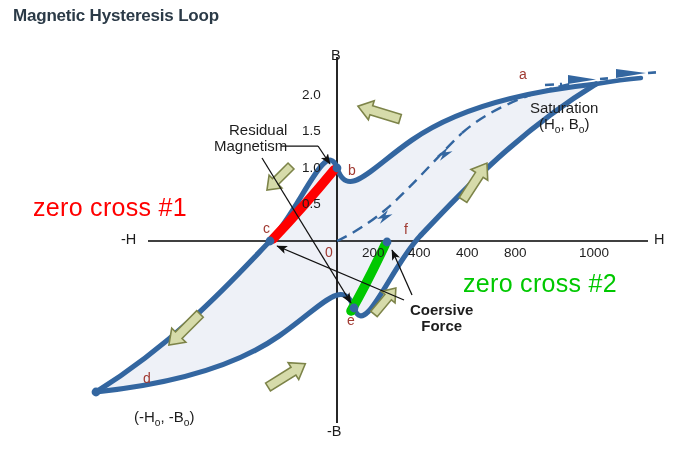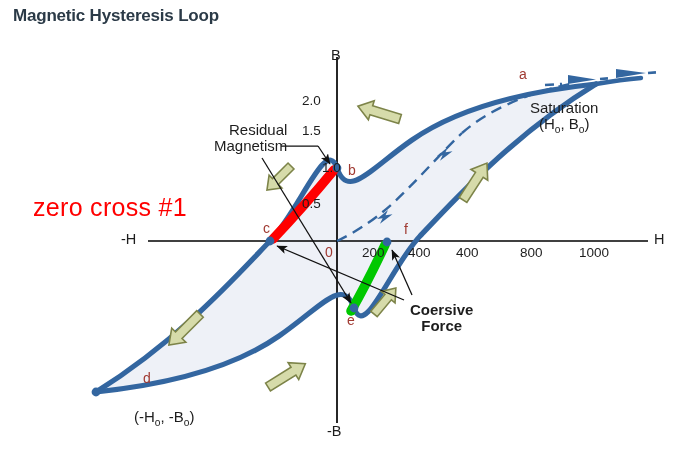--- a/index.html
+++ b/index.html
@@ -194,31 +194,31 @@
       <line x1="412" y1="295" x2="392" y2="250" marker-end="url(#blackArrow)"></line>
     </g>
 
   </svg>
 
   <div class="ov axis-name" style="left:331px; top:48px;">B</div>
   <div class="ov axis-name" style="left:327px; top:424px;">-B</div>
   <div class="ov axis-name" style="left:654px; top:232px;">H</div>
   <div class="ov axis-name" style="left:121px; top:232px;">-H</div>
 
-  <div class="ov tick" style="left:302px; top:88px;margin-top:6px;">2.0</div>
+  <div class="ov tick" style="left:302px; top:88px;">2.0</div>
   <div class="ov tick" style="left:302px; top:124px;">1.5</div>
-  <div class="ov tick" style="left:302px; top:161px;margin-left:20px;">1.0</div>
+  <div class="ov tick" style="left:302px; top:161px;">1.0</div>
   <div class="ov tick" style="left:302px; top:197px;">0.5</div>
 
   <div class="ov origin" style="left:325px; top:245px;">0</div>
 
   <div class="ov tick" style="left:362px; top:246px;">200</div>
   <div class="ov tick" style="left:408px; top:246px;">400</div>
   <div class="ov tick" style="left:456px; top:246px;">400</div>
-  <div class="ov tick" style="left:520px; top:246px;">800</div>
+  <div class="ov tick" style="left:504px; top:246px;">800</div>
   <div class="ov tick" style="left:579px; top:246px;">1000</div>
 
   <div class="ov pt" style="left:519px; top:67px;">a</div>
   <div class="ov pt" style="left:348px; top:163px;">b</div>
   <div class="ov pt" style="left:263px; top:221px;">c</div>
   <div class="ov pt" style="left:143px; top:371px;">d</div>
   <div class="ov pt" style="left:347px; top:313px;">e</div>
   <div class="ov pt" style="left:404px; top:222px;">f</div>
 
   <div class="ov anno" style="left:530px; top:100px;">
@@ -236,14 +236,15 @@
     <div>Residual</div>
     <div>Magnetism</div>
   </div>
 
   <div class="ov anno" style="left:410px; top:302px; text-align:center;font-weight:bold;">
     <div>Coersive</div>
     <div>Force</div>
   </div>
 
   <div class="ov zc1" style="left:33px; top:182px;margin-top:12px;">zero cross #1</div>
+  <div class="ov zc2" style="left:463px; top:270px;">zero cross #2</div>
 
 </div>
 
 </body></html>

